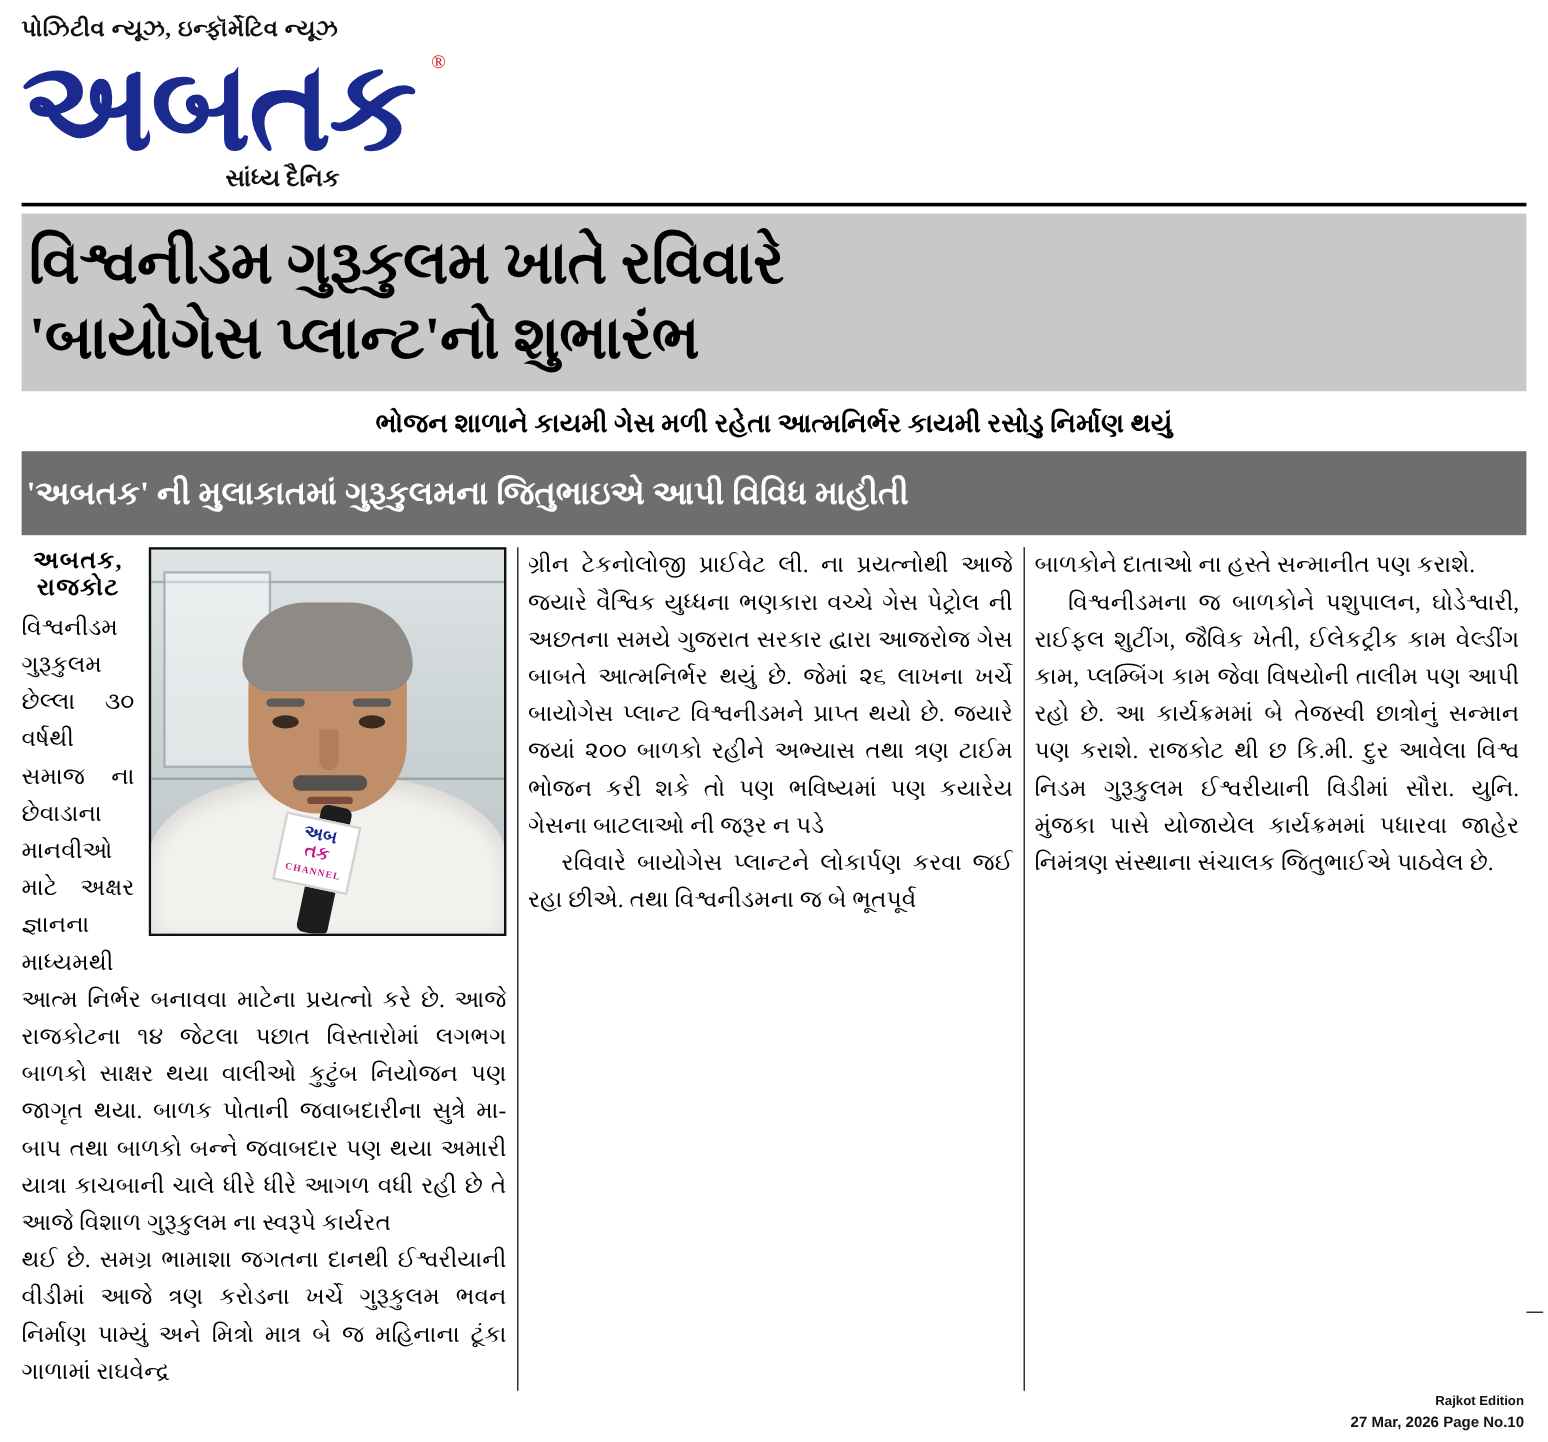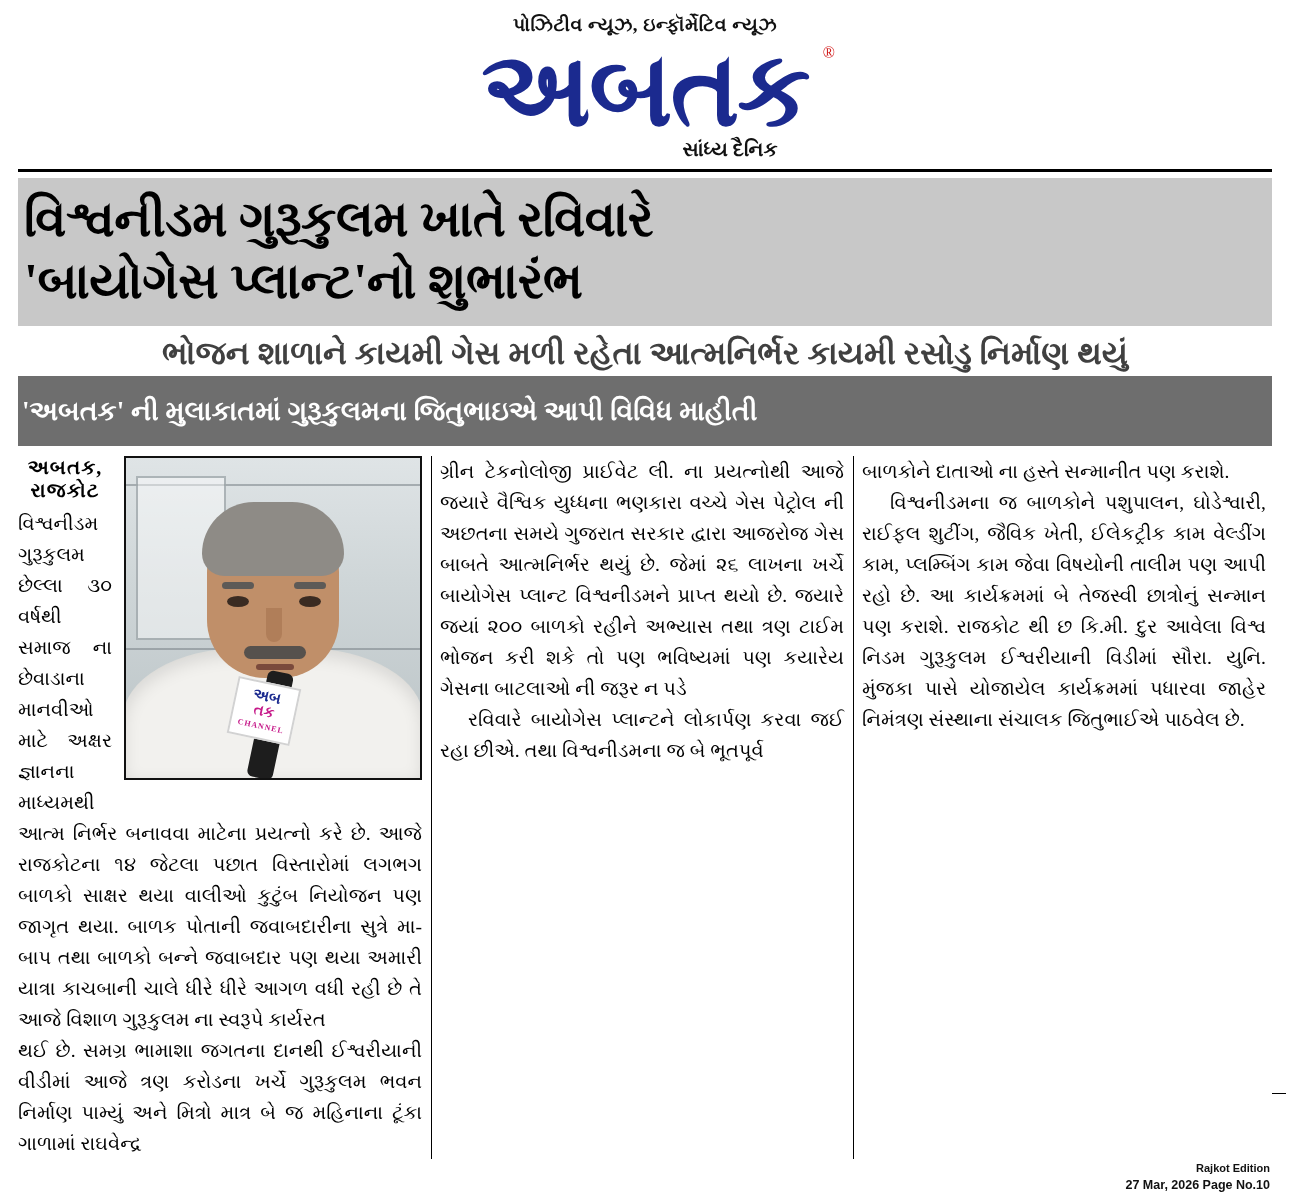--- a/index.html
+++ b/index.html
@@ -18,21 +18,21 @@
   .page {
     width: 1290px;
     height: 1202px;
     position: relative;
     box-sizing: border-box;
     padding: 0 18px;
   }
 
   
   .masthead {
-    text-align: center;
+    text-align: left;
     padding-top: 14px;
   }
   .mast-tagline-top {
     font-family: "Liberation Serif", serif;
     font-weight: bold;
     font-size: 19px;
     letter-spacing: 0.5px;
     color: #111;
     margin-bottom: 2px;
   }
@@ -81,24 +81,24 @@
     font-family: "Liberation Serif", serif;
     font-weight: bold;
     font-size: 50px;
     line-height: 62px;
     color: #000;
     letter-spacing: -0.5px;
   }
   .subhead {
     font-family: "Liberation Serif", serif;
     font-weight: bold;
-    font-size: 32px;
+    font-size: 22px;
     line-height: 34px;
     text-align: center;
-    color: #404040;
+    color: #000000;
     padding: 10px 0 6px 0;
   }
   .strap {
     background: #6e6e6e;
     color: #ffffff;
     font-family: "Liberation Serif", serif;
     font-weight: bold;
     font-size: 27px;
     line-height: 42px;
     text-align: left;

